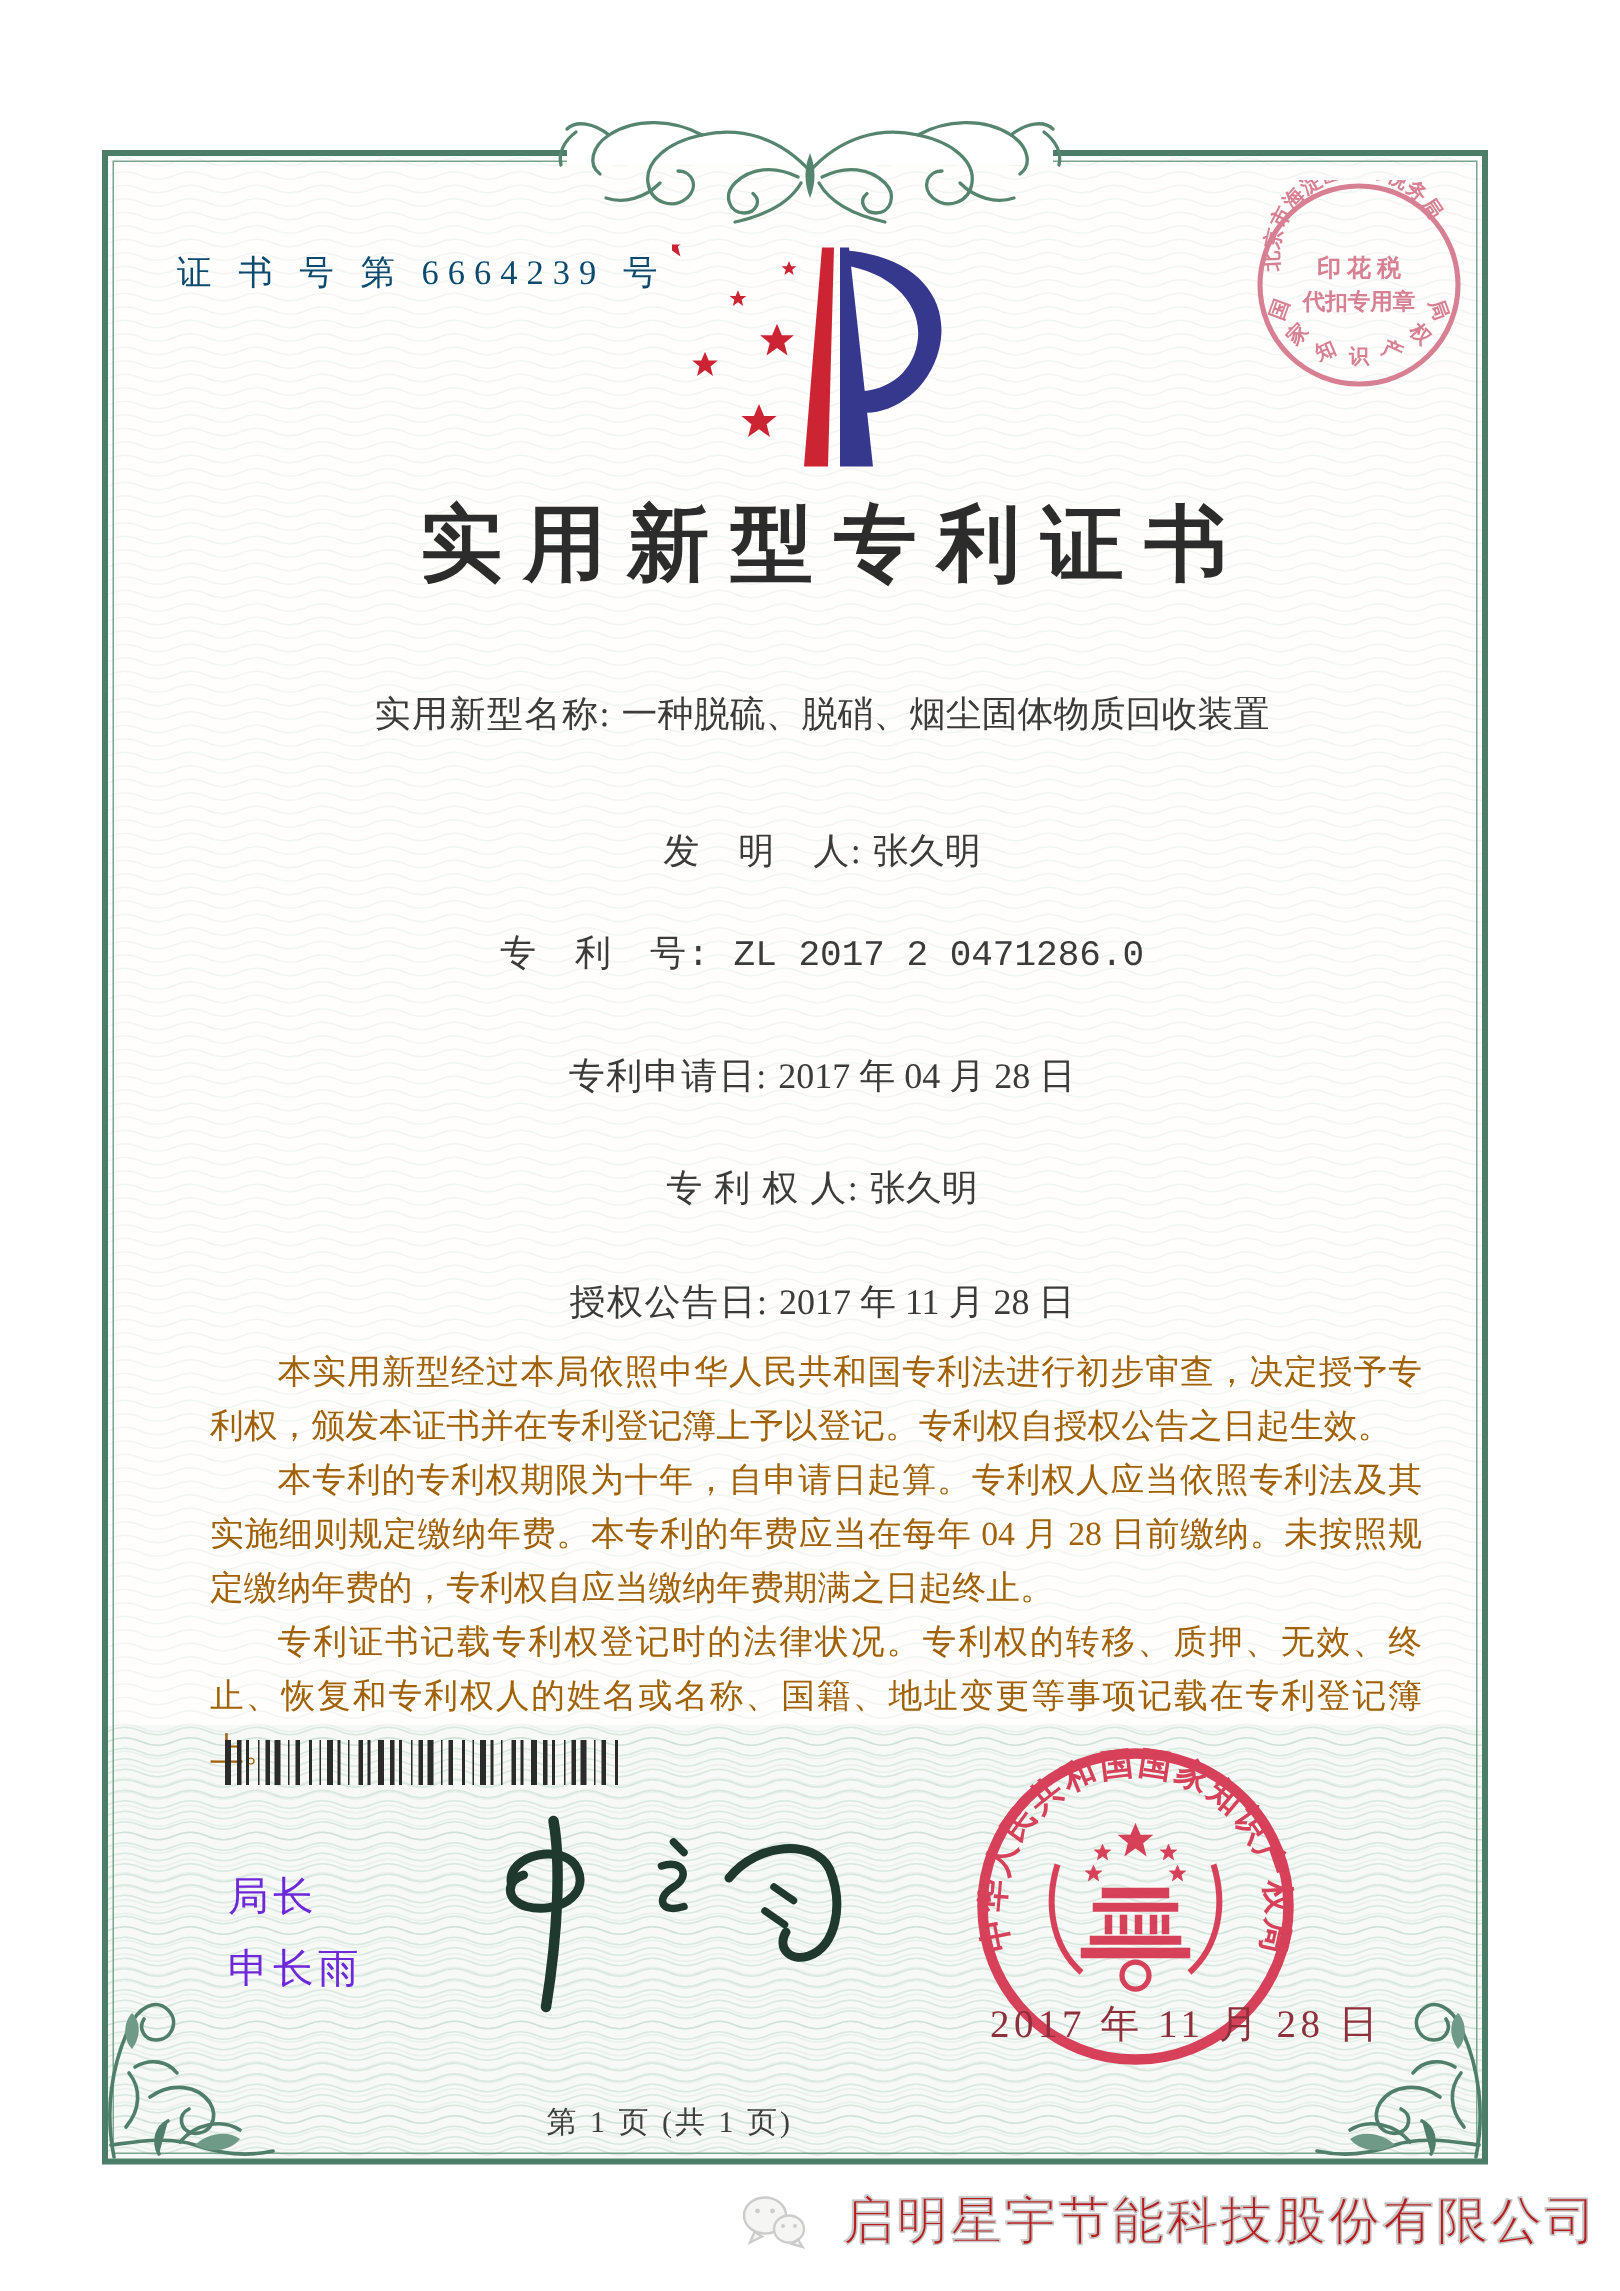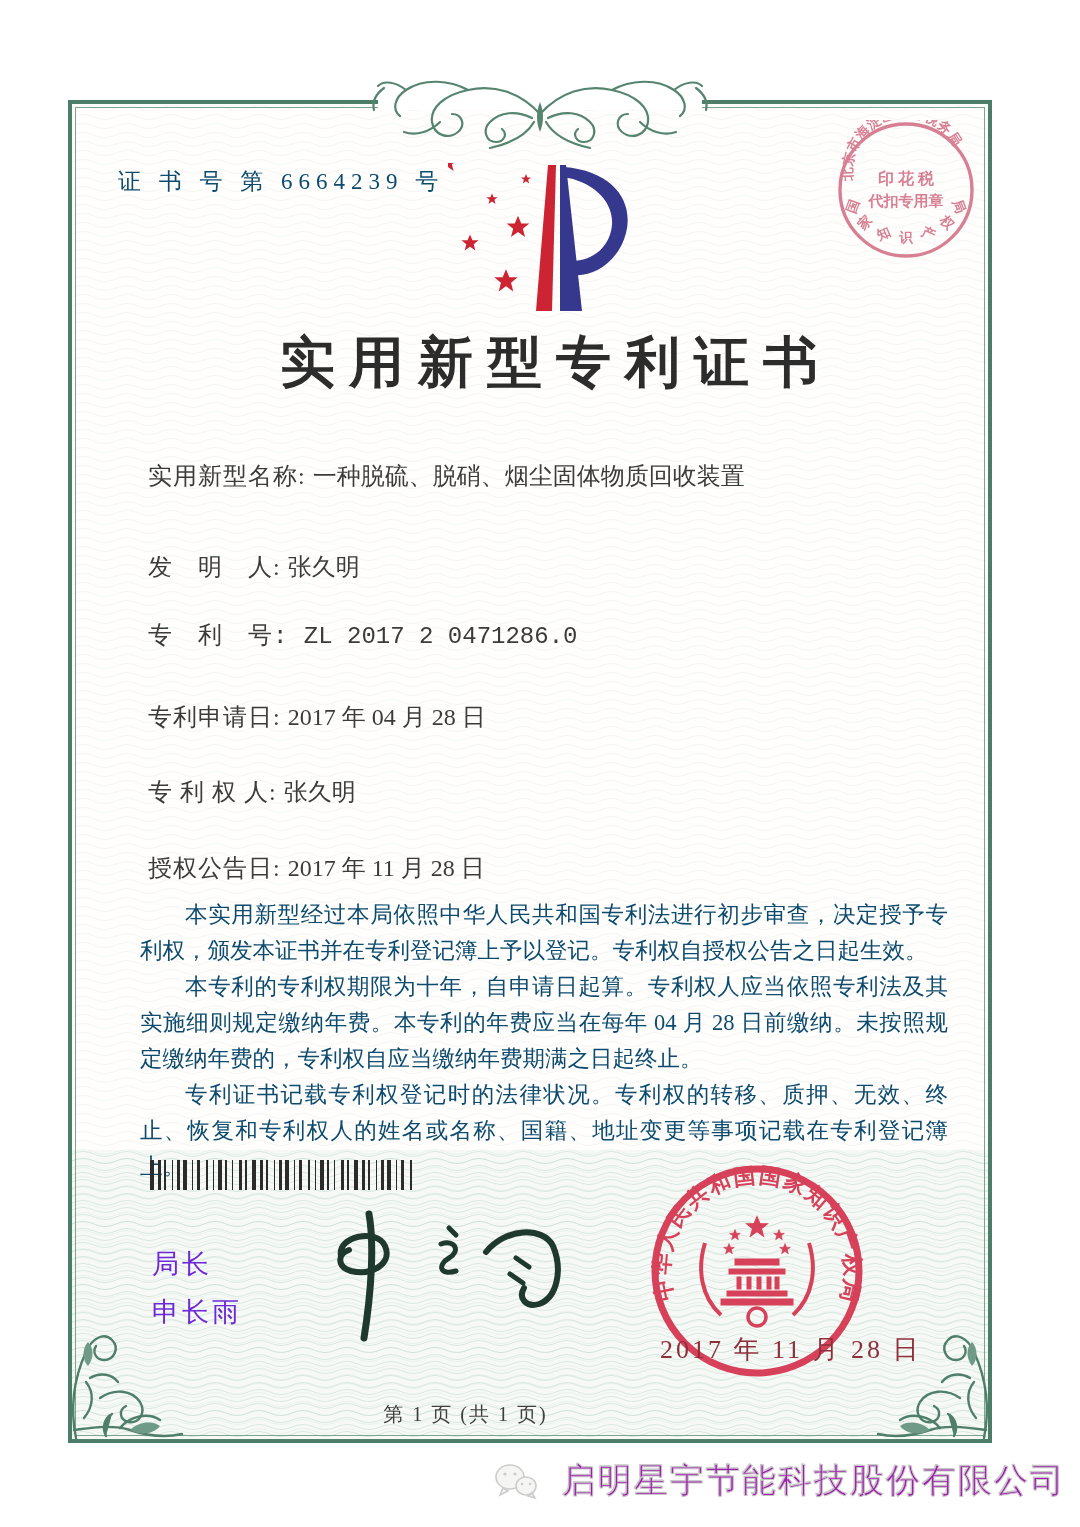--- a/index.html
+++ b/index.html
@@ -18,41 +18,41 @@
   svg{display:block;}
   .abs{position:absolute;}
   .cert-no{
     left:118px;top:166px;font-size:23px;color:#0c4a6e;letter-spacing:6px;
   }
   .title{
     left:68px;top:326px;width:924px;text-align:center;
     font-size:55px;font-weight:600;color:#2c2c2c;letter-spacing:14px;padding-left:26px;
   }
   .field{
-    left:148px;width:800px;font-size:24px;color:#3b3b3b;white-space:nowrap;
+    left:148px;width:800px;font-size:24px;color:#3b3b3b;white-space:nowrap;text-align:center;
   }
   .field .lab{letter-spacing:1px;}
   .paras{
     left:140px;top:897px;width:808px;font-size:22.5px;line-height:36px;
-    color:#0c4a6e;text-align:justify;
+    color:#a16207;text-align:justify;
   }
   .paras p{margin:0;text-indent:2em;}
   .officer{left:152px;font-size:27px;color:#6d28d9;letter-spacing:3px;
     font-family:"Liberation Sans","DejaVu Sans",sans-serif;font-weight:500;}
   .seal-date{
     left:660px;top:1332px;font-size:26px;color:#8e2f3c;letter-spacing:3px;
     white-space:nowrap;font-weight:500;
   }
   .page-footer{
     left:68px;top:1401px;width:757px;text-align:center;
-    font-size:20px;color:#3f3f3f;letter-spacing:2px;padding-left:19px;
+    font-size:20px;color:#3f3f3f;letter-spacing:2px;
   }
   .watermark{
     right:14px;top:1458px;display:flex;align-items:center;gap:23px;
-    font-size:34px;letter-spacing:2px;color:#a21caf;
+    font-size:34px;letter-spacing:2px;color:#b91c1c;
     -webkit-text-stroke:1px #c6c6c6;
     text-shadow:1px 1px 0 #ffffff,-1px -1px 0 #cccccc;
     font-family:"Liberation Sans","DejaVu Sans",sans-serif;
   }
 </style>
 </head>
 <body>
 
 <div class="frame"></div>
 

